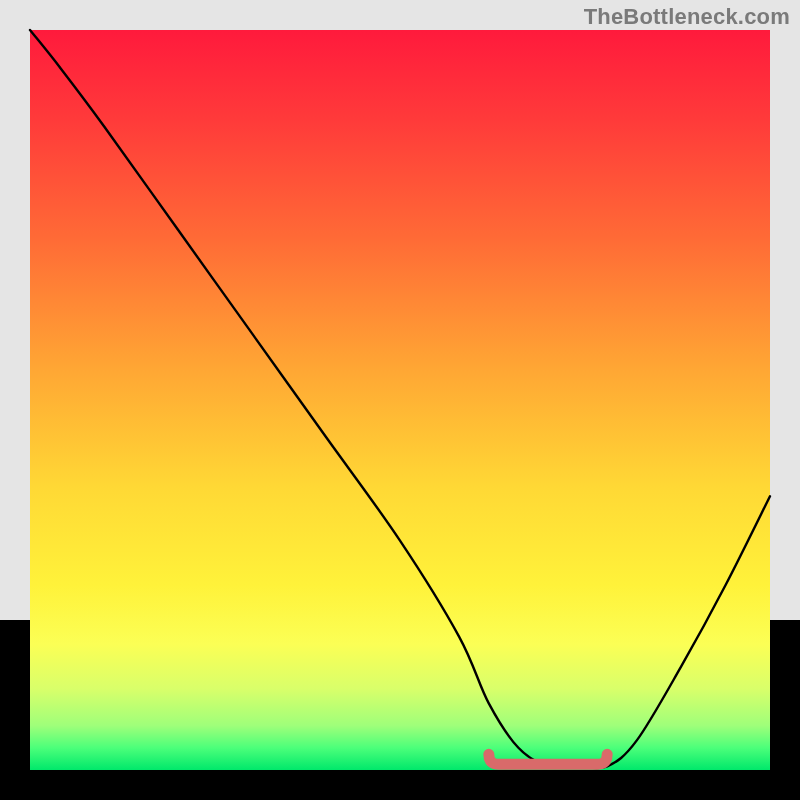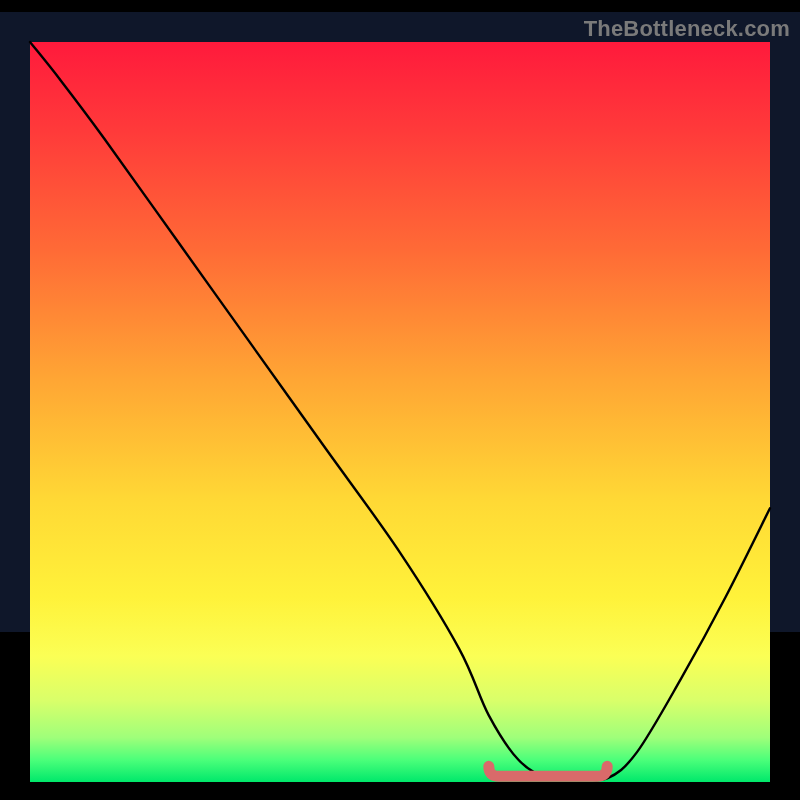--- a/index.html
+++ b/index.html
@@ -7,24 +7,24 @@
     padding: 0;
     width: 800px;
     height: 800px;
     background: #000;
     overflow: hidden;
     font-family: Arial, Helvetica, sans-serif;
   }
   .frame {
     position: absolute;
     left: 0;
-    top: 12px;
+    top: 0;
     width: 800px;
     height: 620px;
-    background: #0f172a;
+    background: #e5e5e5;
   }
   .plot {
     position: absolute;
     left: 30px;
     top: 30px;
     width: 740px;
     height: 740px;
     background: linear-gradient(
       to bottom,
       #ff1a3c 0%,

